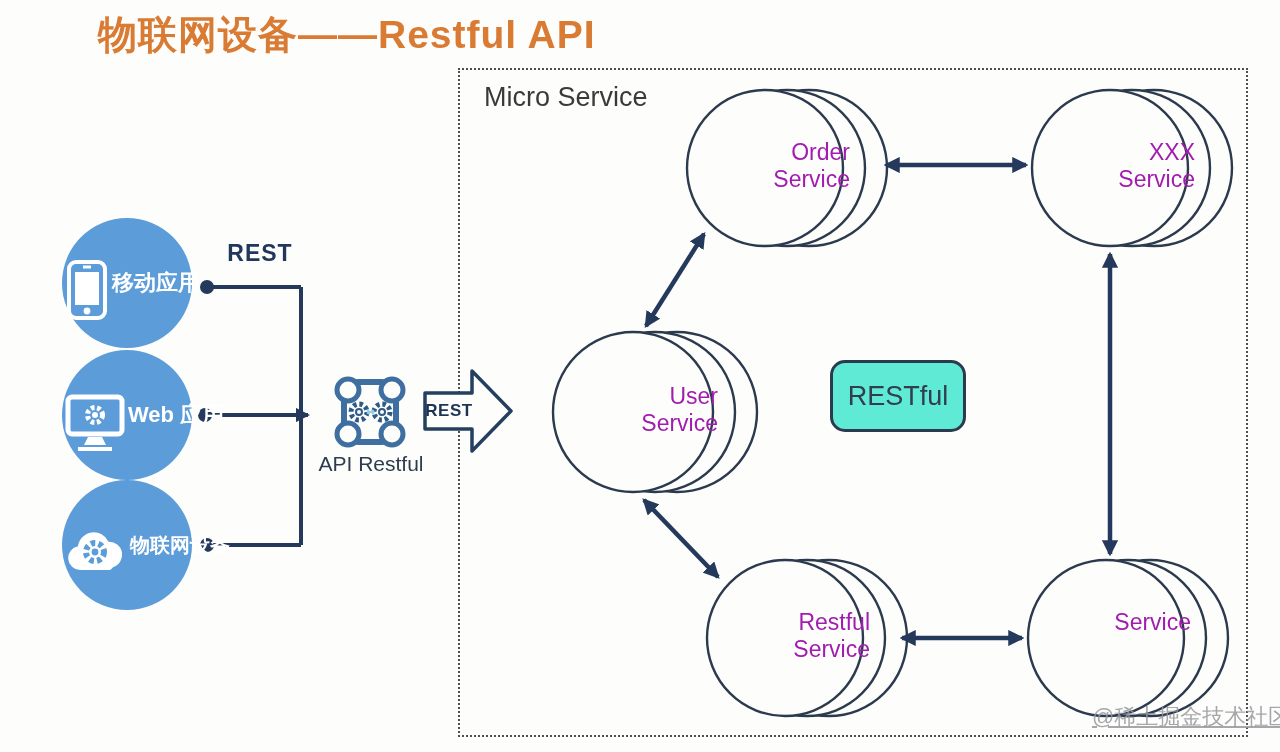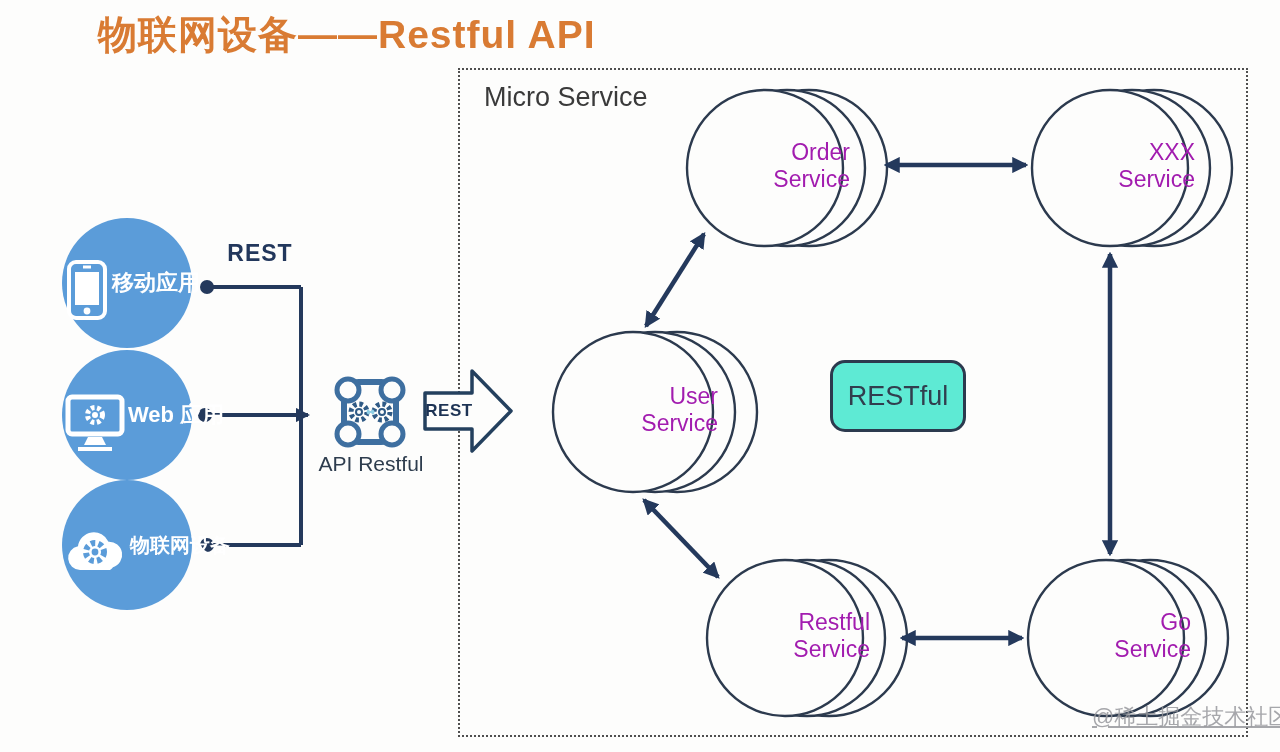--- a/index.html
+++ b/index.html
@@ -187,21 +187,20 @@
   </div>
   <div class="abs svc-label" style="left:548px;top:383px;">
     <div>User</div>
     <div>Service</div>
   </div>
   <div class="abs svc-label" style="left:700px;top:609px;">
     <div>Restful</div>
     <div>Service</div>
   </div>
   <div class="abs svc-label" style="left:1021px;top:609px;">
-    <div>Go</div>
     <div>Service</div>
   </div>
 
   <div class="abs restful-badge">RESTful</div>
 
   <div class="abs watermark">@稀土掘金技术社区</div>
 
 </div>
 
 </body></html>

